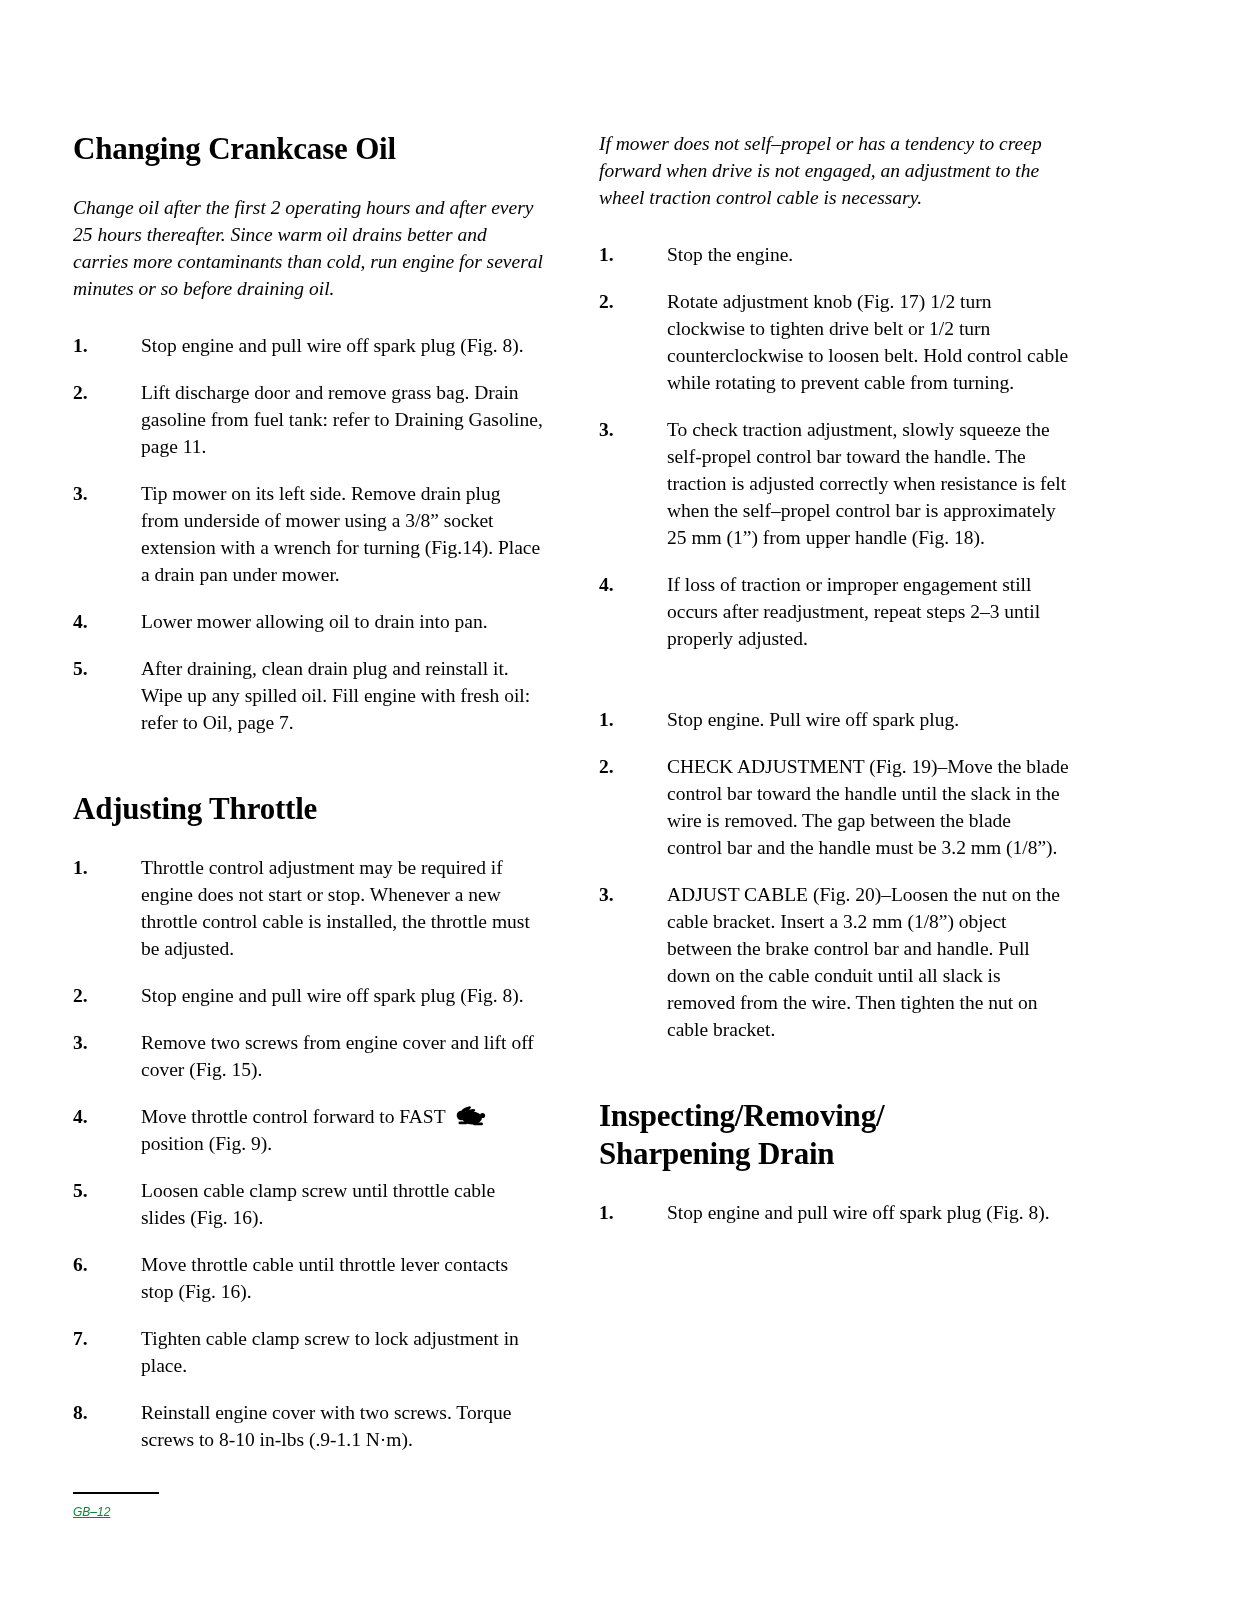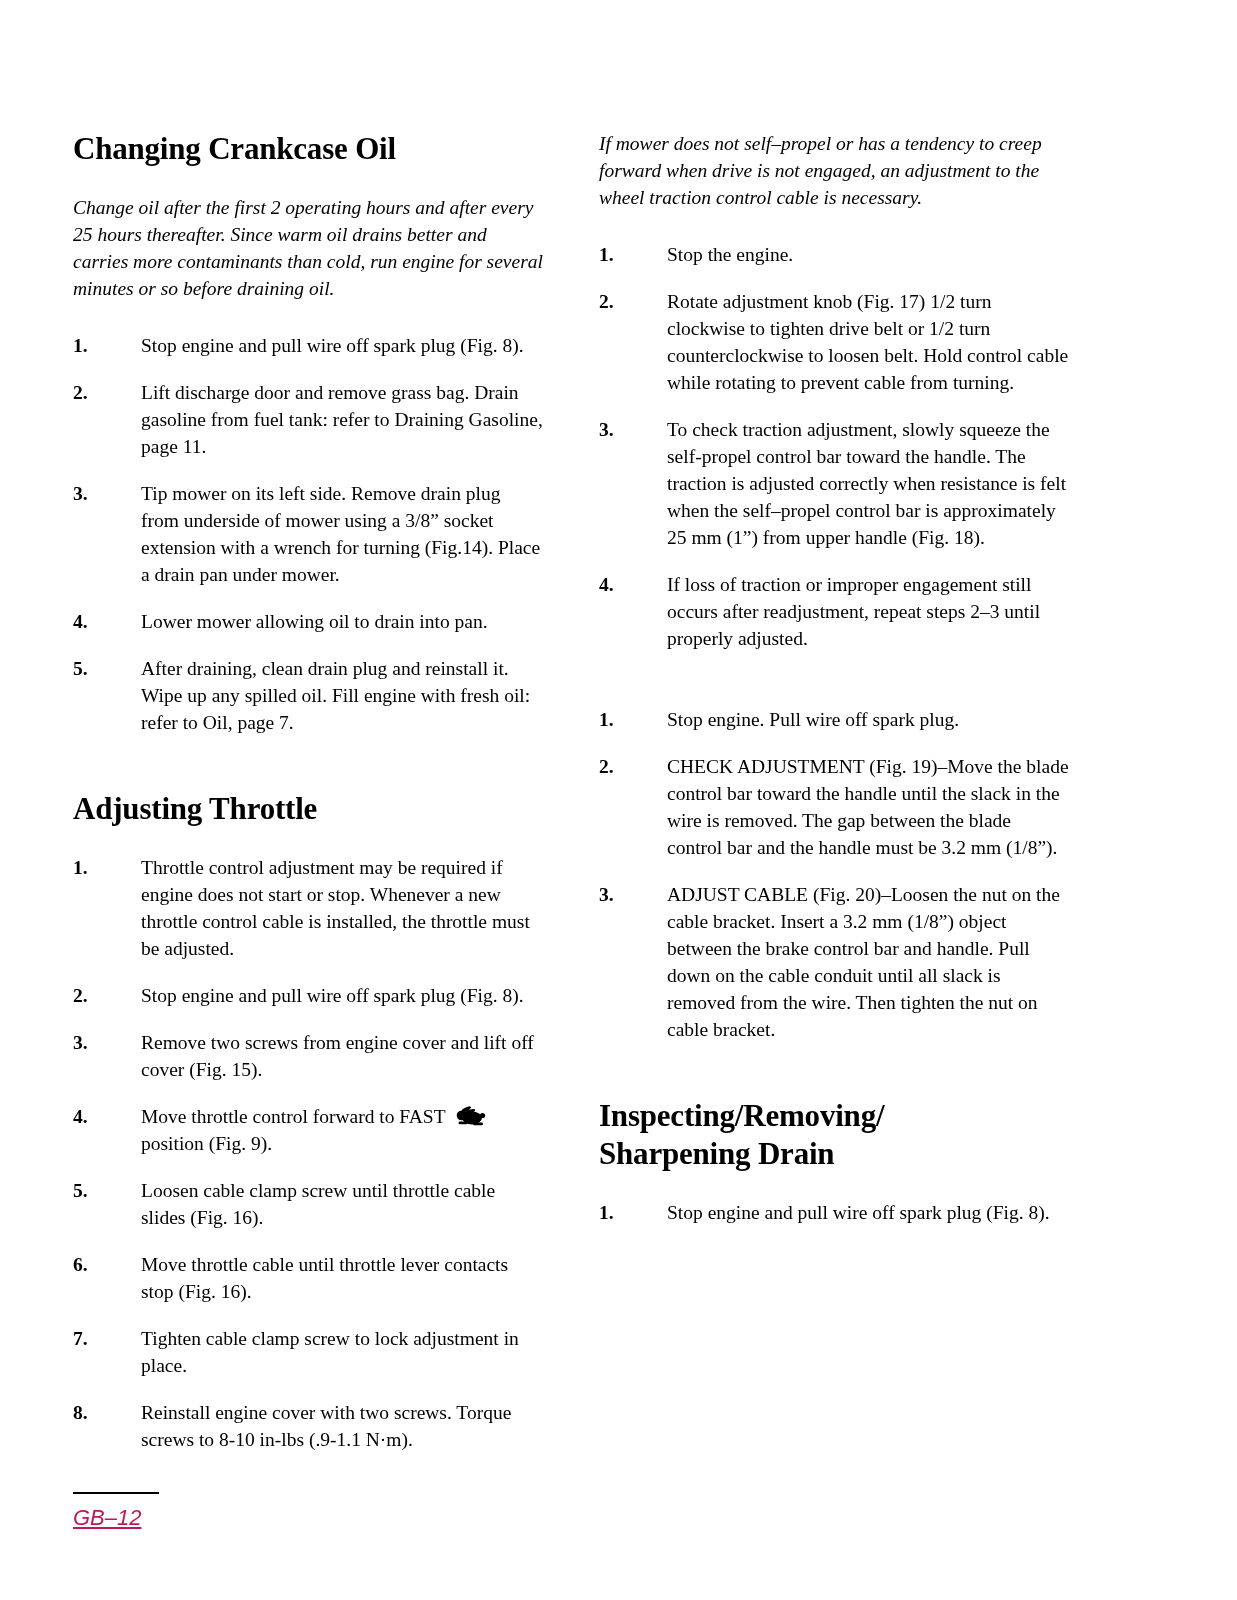--- a/index.html
+++ b/index.html
@@ -40,21 +40,21 @@
   }
   ol.steps .itext { flex:1 1 auto;margin-left:24px; }
   svg.rabbit {
     display:inline-block; vertical-align:-4px;
     margin:0 6px 0 9px; fill:#000;
   }
   .footer { position:absolute; left:73px; top:1492px; }
   .footer-rule { width:86px; border-top:2px solid #000; margin-bottom:11px; }
   .footer-text {
     font-family:"Liberation Sans", sans-serif;
-    font-style:italic; font-size:22px; color:#be185d;text-decoration:underline;
+    font-style:italic; font-size:12px; color:#15803d;text-decoration:underline;
   }
 </style>
 </head>
 <body>
 
 <div class="page">
   <div class="content">
 
     <div class="col">
 

